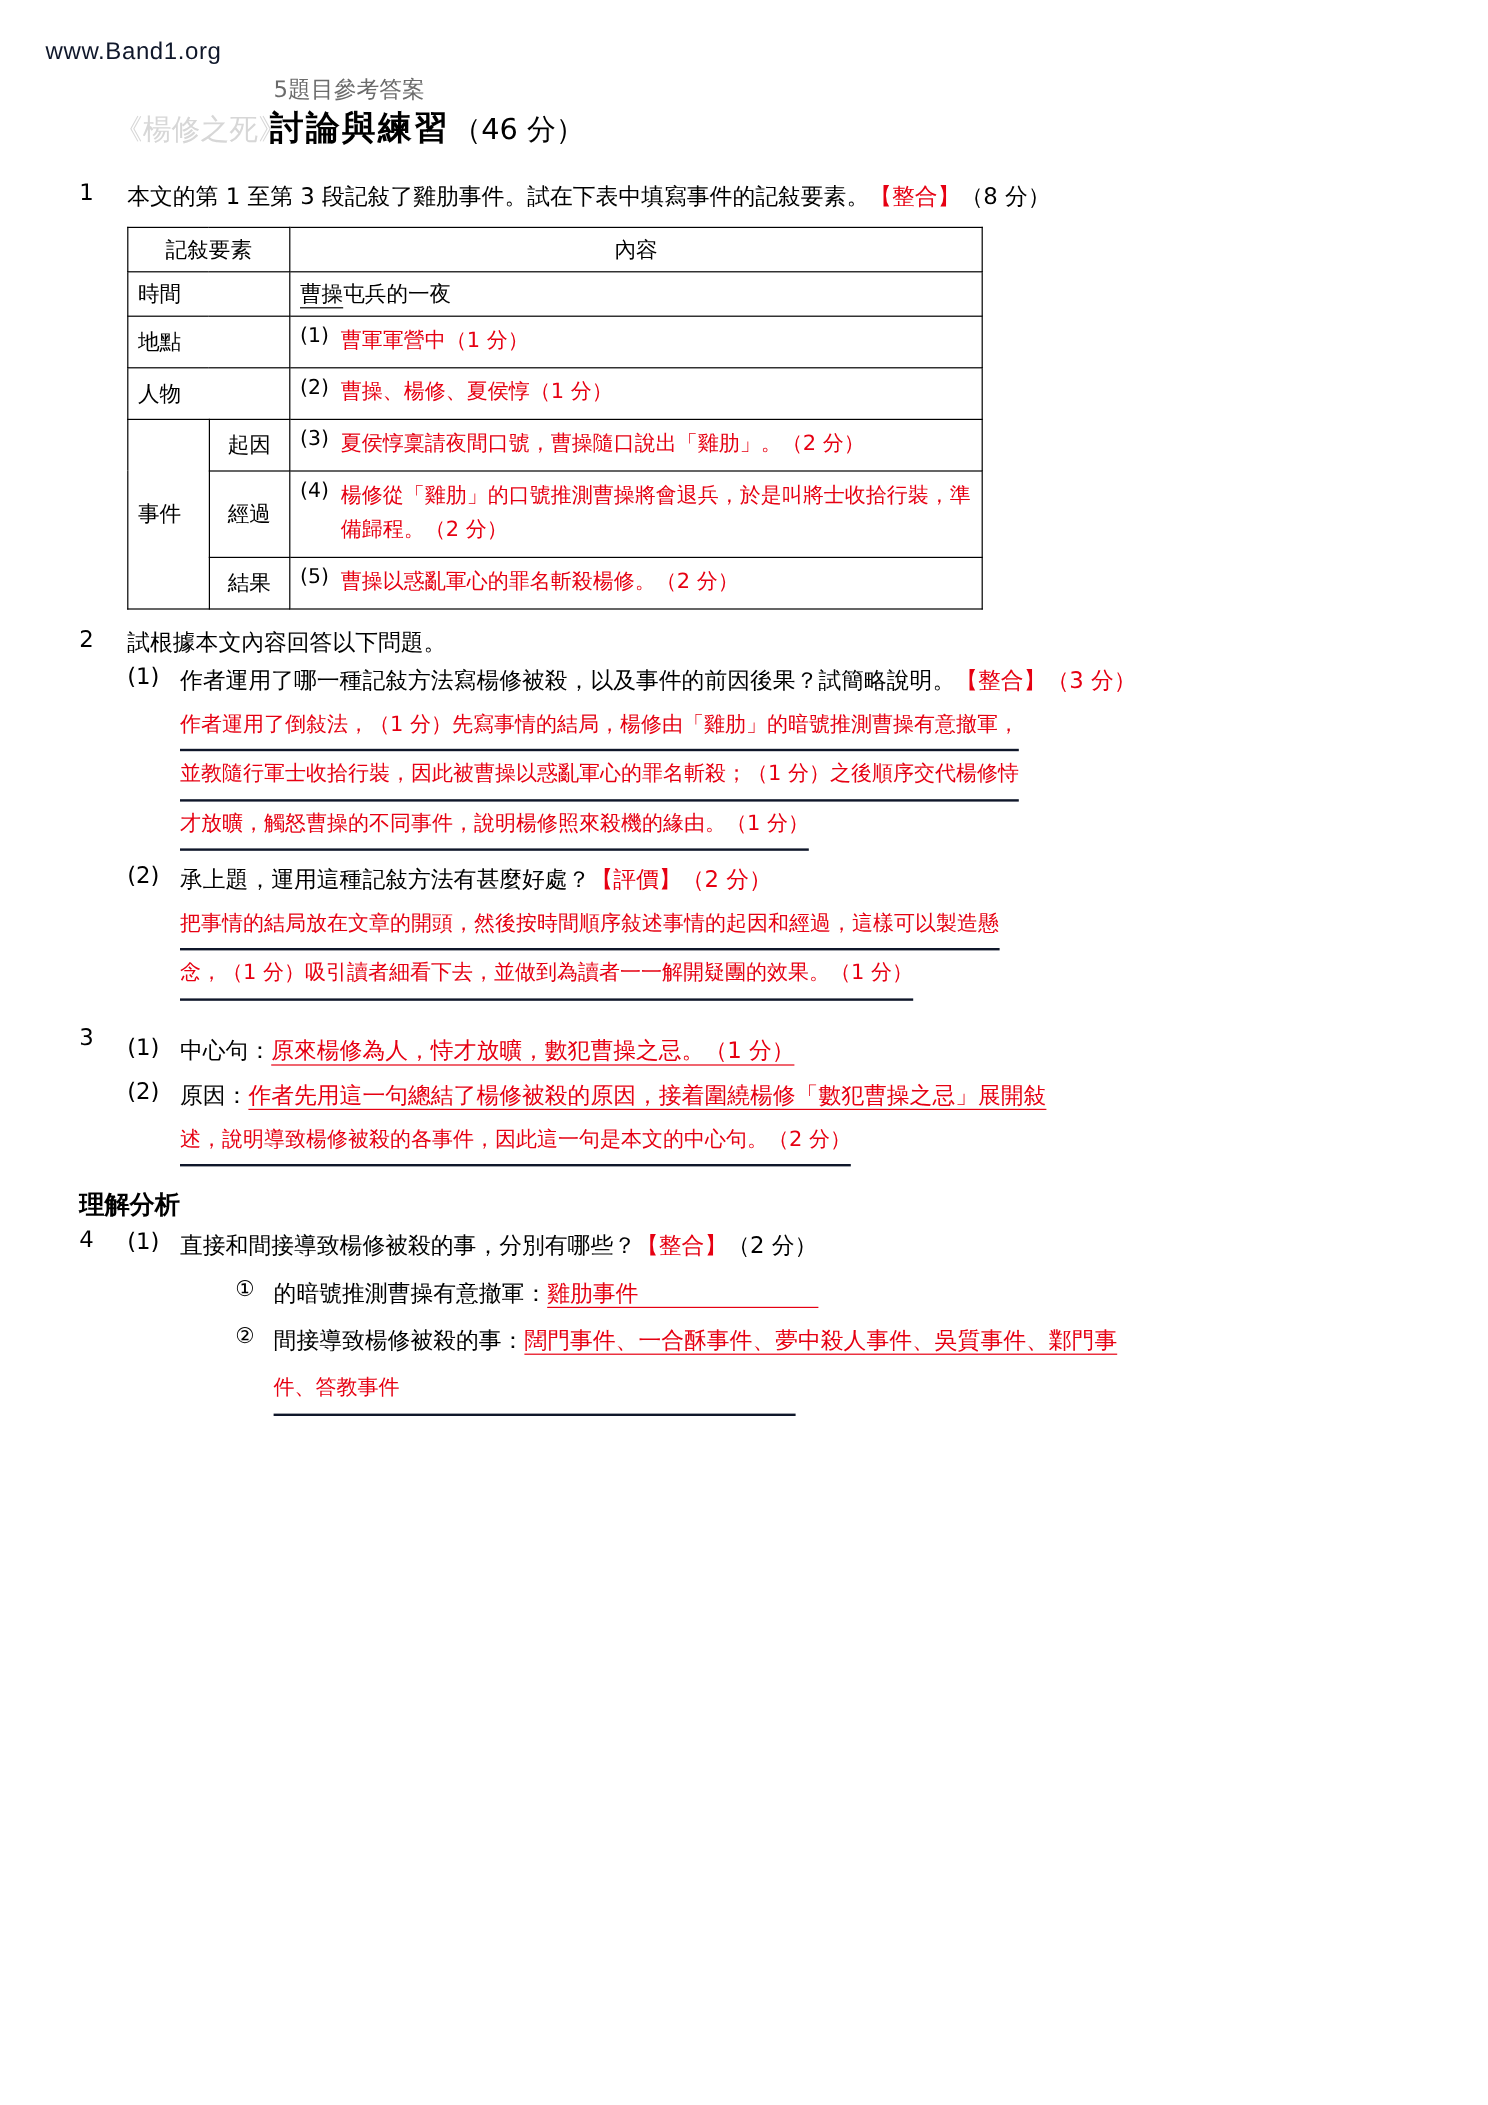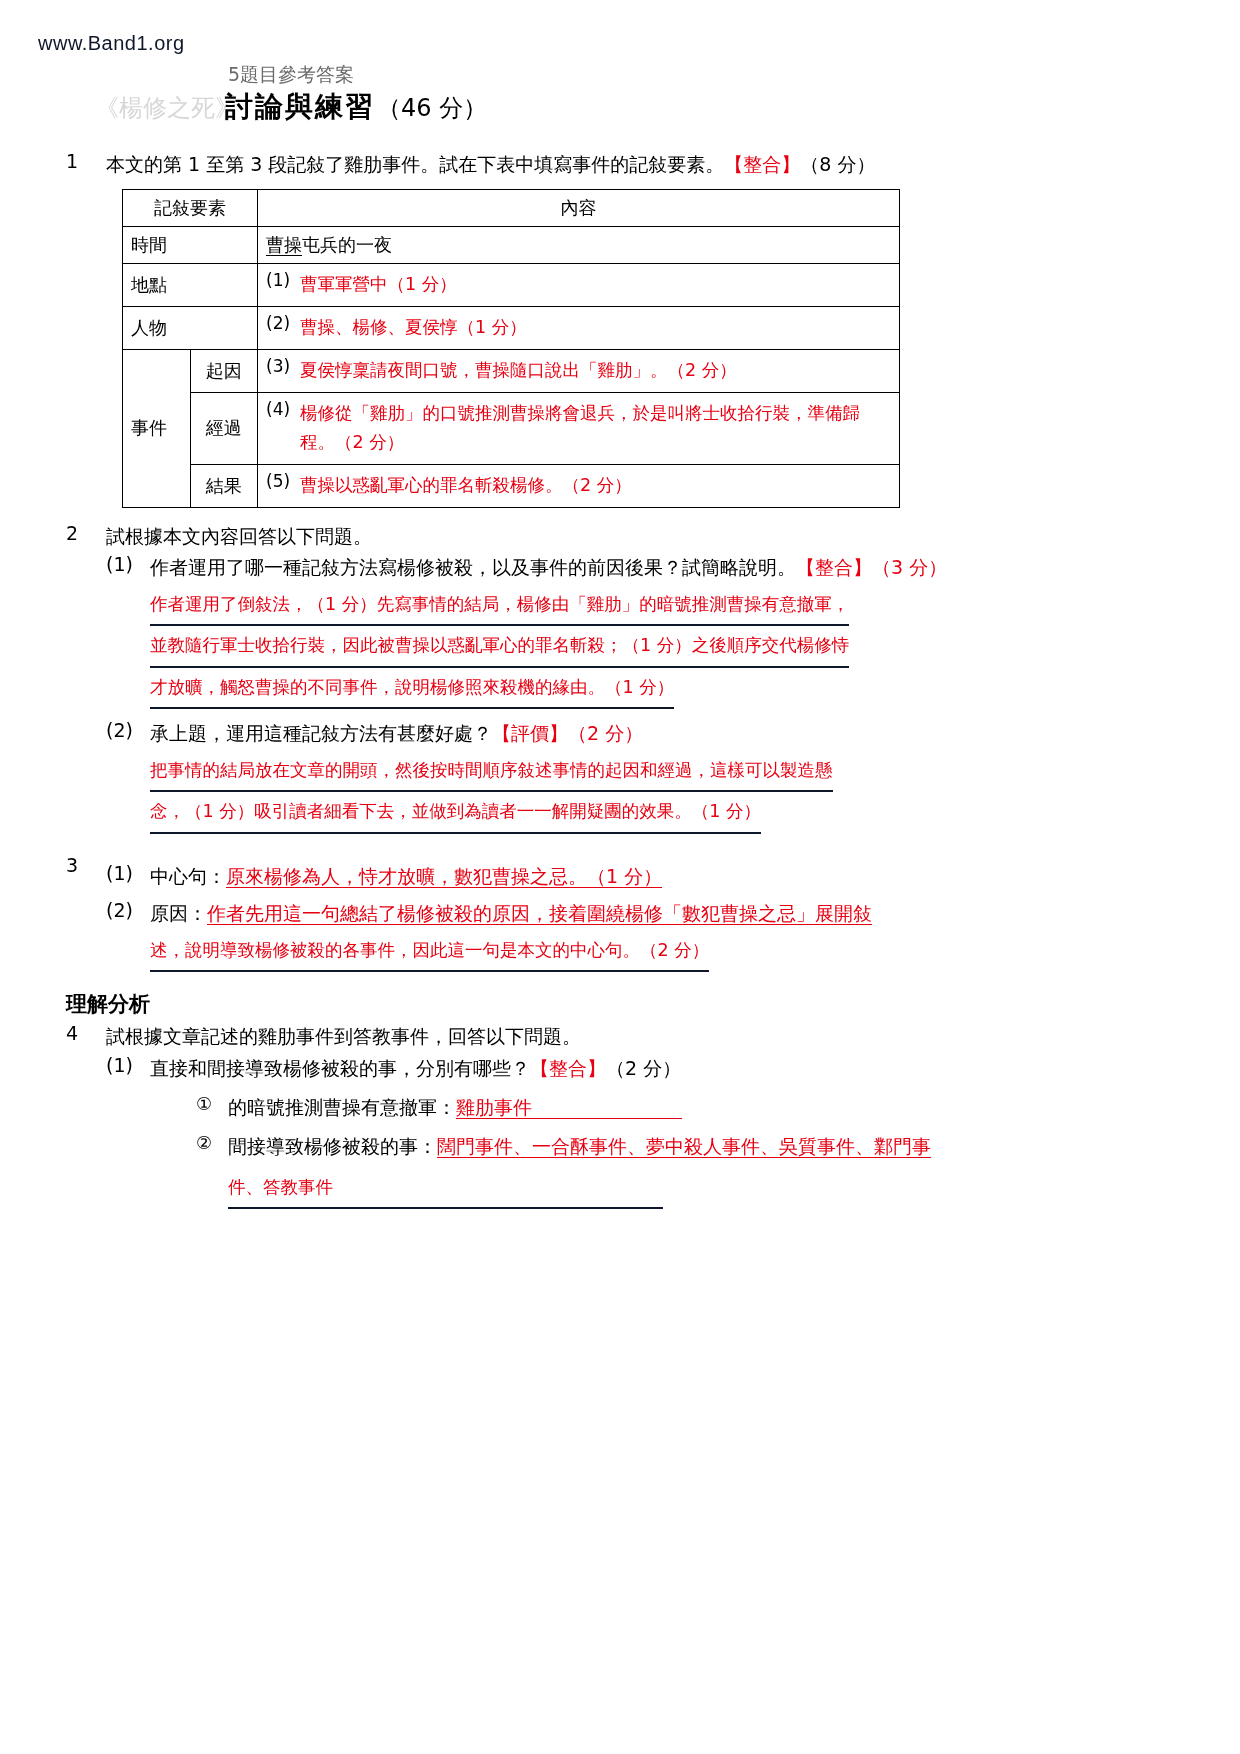--- a/index.html
+++ b/index.html
@@ -53,23 +53,22 @@
     flex:0 0 40px;padding-left:66px;box-sizing:content-box;
   }
   .qbody{flex:1;padding-right:60px;}
   .qtext{font-size:19px;line-height:1.55;}
   .redtxt{color:#e60012;}
   .brk{color:#e60012;}
   
   table.narr{
     border-collapse:collapse;
     margin-top:10px;
-    width:778px;
+    width:713px;
     table-layout:fixed;
-    margin-left:16px;
   }
   table.narr td{
     border:1px solid #000;
     padding:6px 8px;
     font-size:18px;
     vertical-align:middle;
   }
   td.lbl{text-align:left;width:118px;}
   td.lbl2{text-align:center;width:68px;}
   td.hdr{text-align:center;font-weight:normal;}
@@ -250,21 +249,20 @@
           </div>
         </div>
       </div>
     </div>
 
     <div class="section-h">理解分析</div>
 
     <div class="qrow">
       <div class="qnum">4</div>
       <div class="qbody">
-        <div class="qtext">試根據文章記述的雞肋事件到答教事件，回答以下問題。</div>
 
         <div class="sub" style="margin-top:2px;">
           <div class="sublab">(1)</div>
           <div class="subbody">
             <div class="qtext">
               <span>直接和間接導致楊修被殺的事，分別有哪些？</span><span class="brk">【整合】</span><span>（2 分）</span>
             </div>
 
             <div class="indent2">
               <div class="circ">①</div>

